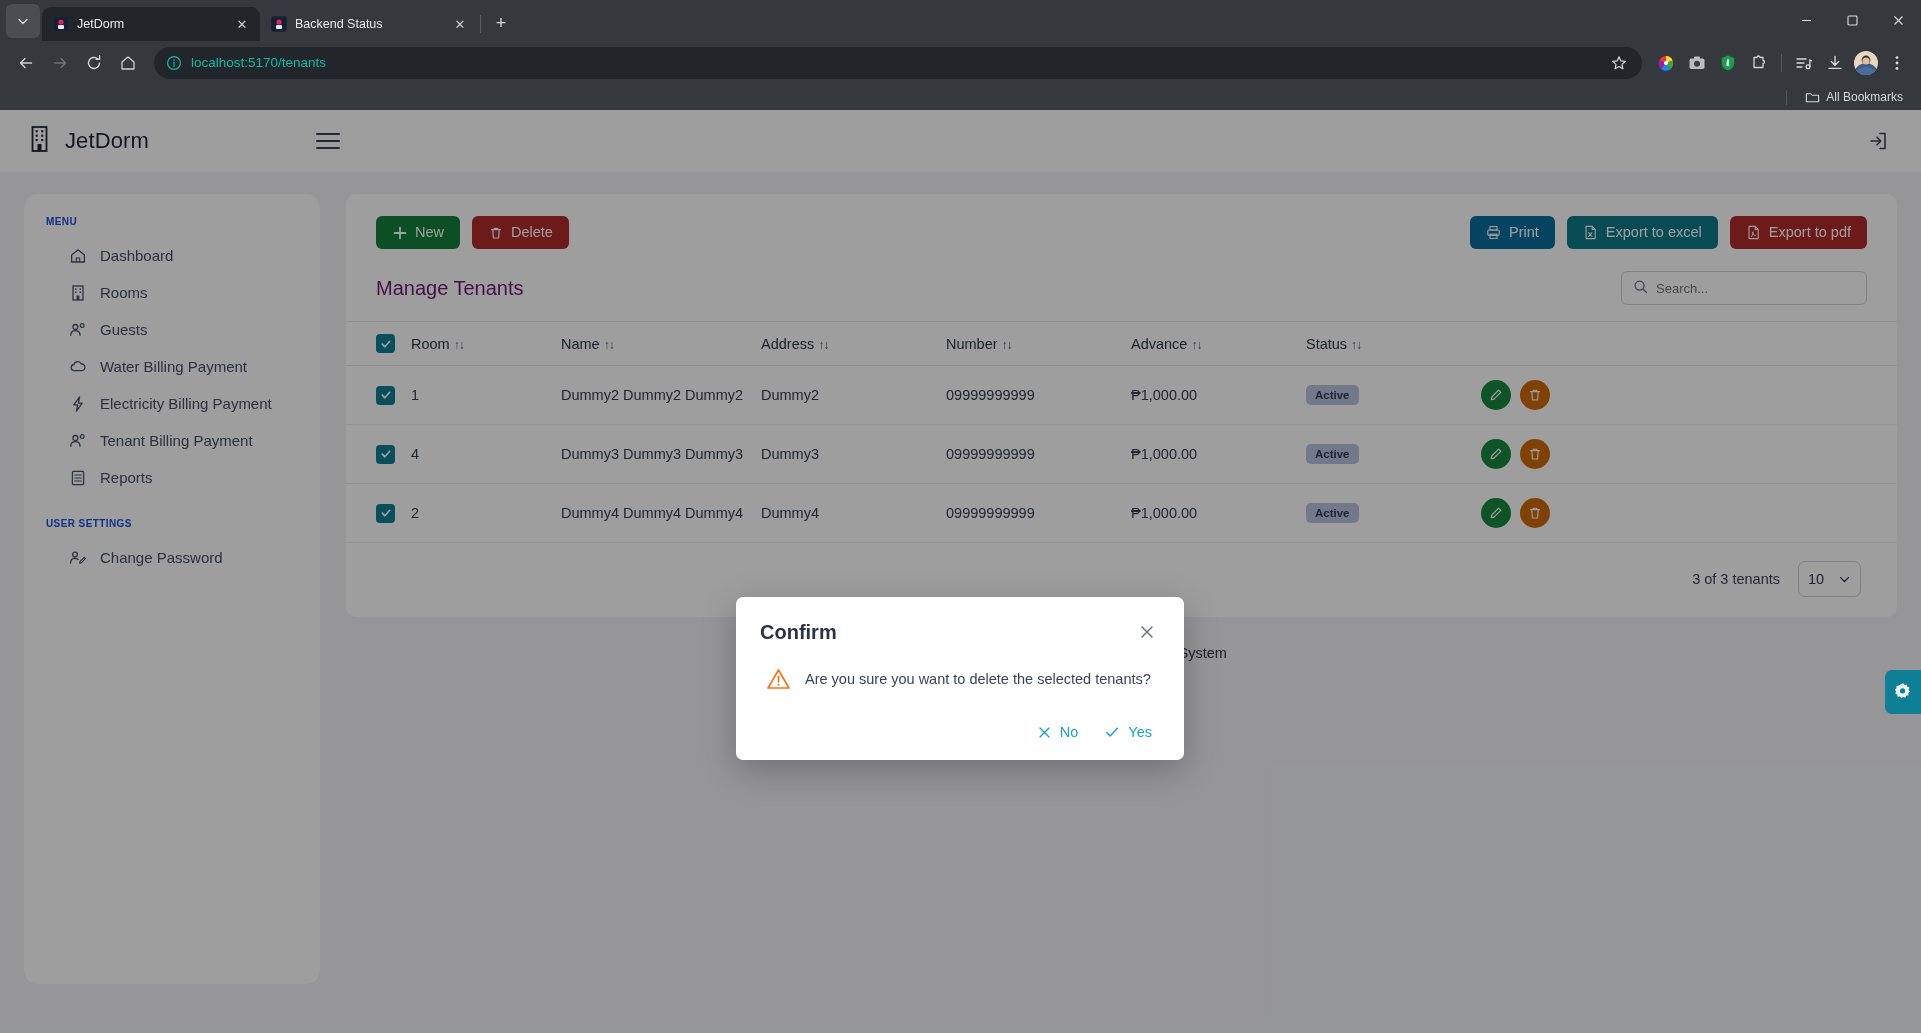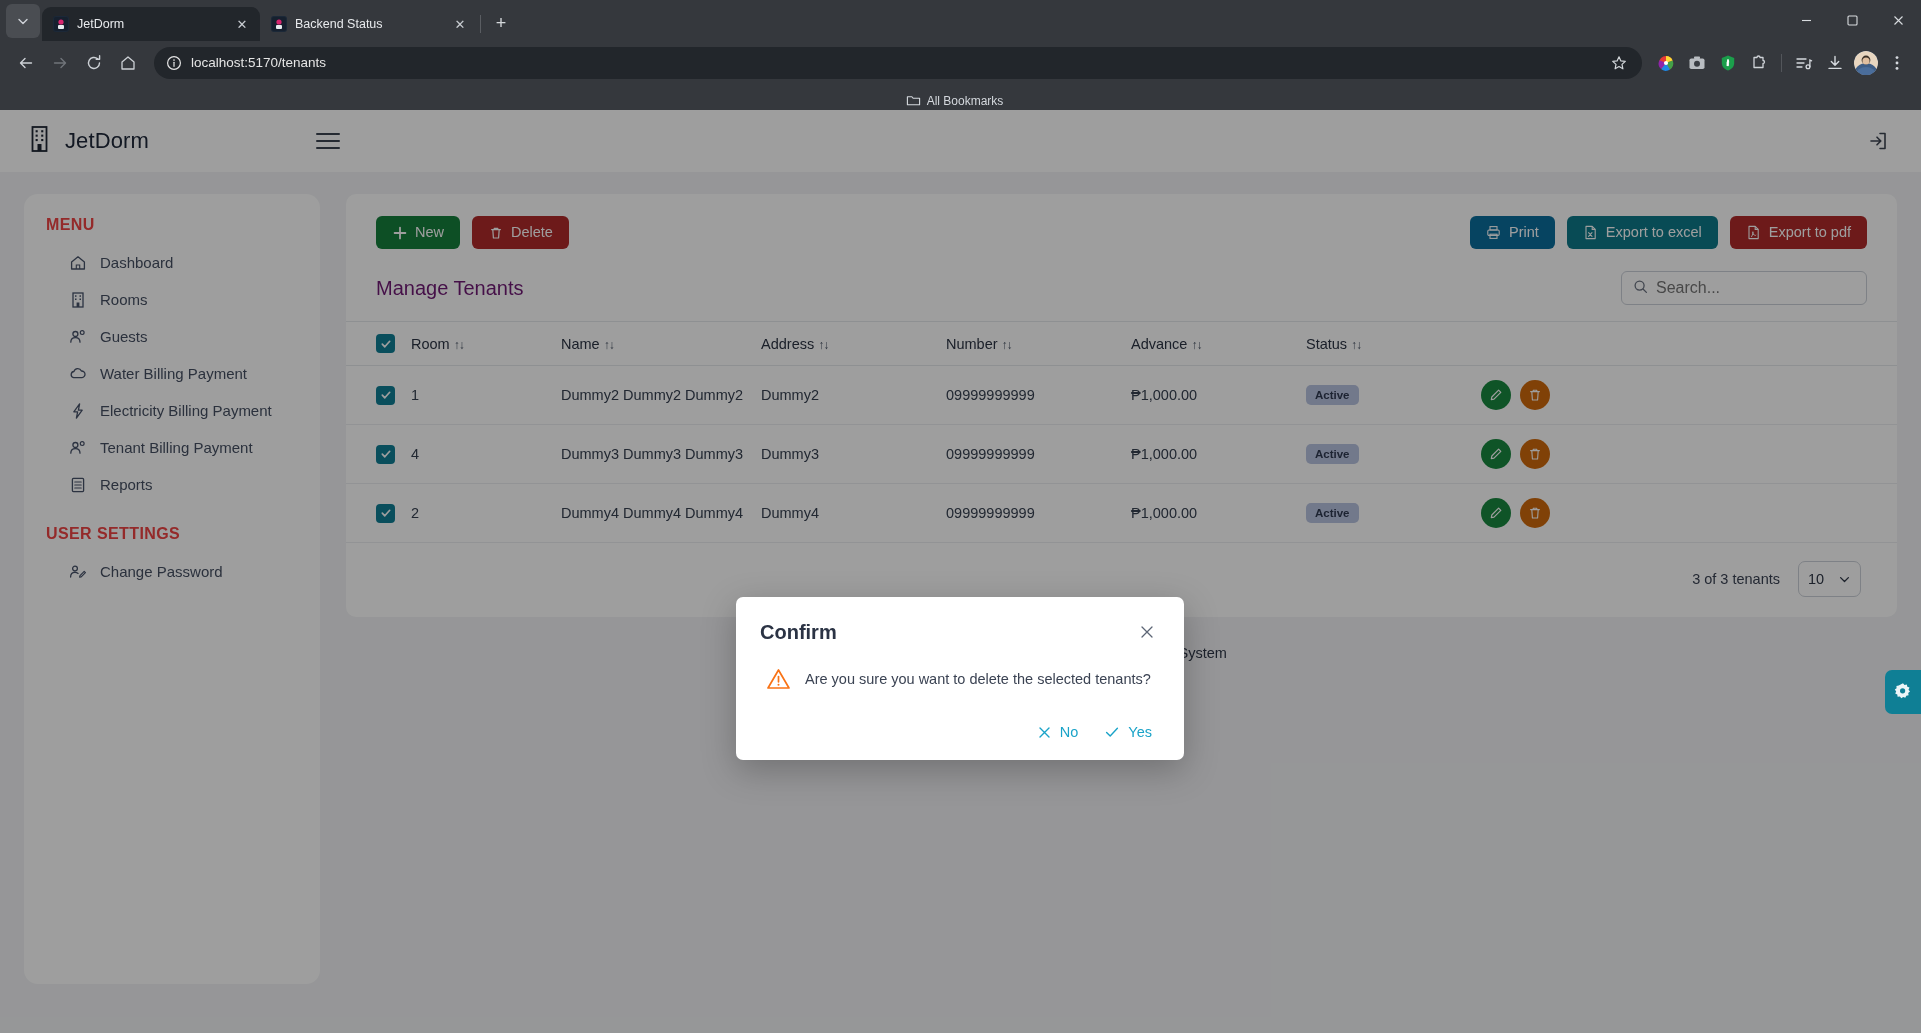--- a/index.html
+++ b/index.html
@@ -34,30 +34,30 @@
   .tab-sep { width:1px; height:18px; background:#5a5d62; margin:0 2px 8px 2px; }
   .newtab { width:28px; height:28px; margin:0 0 4px 4px; display:flex; align-items:center; justify-content:center; color:#d5d8dc; font-size:18px; border-radius:50%; }
   .winbtns { position:absolute; right:0; bottom:4px; display:flex; align-items:center; height:34px;}
   .winbtn { width:46px; height:34px; display:flex; align-items:center; justify-content:center; color:#d9dce0; }
 
   .toolbar { height:43px; background:#35383d; display:flex; align-items:center; padding: 0 10px; gap: 2px; }
   .navicon { width:32px; height:32px; border-radius:50%; display:flex; align-items:center; justify-content:center; color:#cdd1d6; }
   .navicon.disabled { color:#70747a; }
   .omnibox {
     flex:1; height:32px; background:#22262b; border-radius:16px; display:flex; align-items:center;
-    padding: 0 10px 0 12px; margin: 0 8px; gap:9px; color:#e5e5e5; font-size:13.5px;
+    padding: 0 10px 0 12px; margin: 0 8px; gap:9px; color:#14b8a6; font-size:13.5px;
   }
   .omni-url { flex:1; white-space:nowrap; overflow:hidden; }
   .omni-star { width:26px; height:26px; display:flex; align-items:center; justify-content:center; color:#d2d6da;}
   .ext-icons { display:flex; align-items:center; gap:3px; }
   .ext { width:28px; height:28px; display:flex; align-items:center; justify-content:center; }
   .vsep { width:1px; height:18px; background:#53565b; margin:0 5px; }
   .avatar-btn { width:24px; height:24px; border-radius:50%; overflow:hidden; background:#8aa0b8; display:block; }
 
-  .bookmarkbar { height:26px; background:#35383d; display:flex; align-items:center; justify-content:flex-end; padding-right:12px; gap:8px; color:#d4d8dd; font-size:12px;flex-direction:column;}
+  .bookmarkbar { height:26px; background:#35383d; display:flex; align-items:center; justify-content:flex-end; padding-right:12px; gap:8px; color:#d4d8dd; font-size:12px;}
   .bm-sep { width:1px; height:15px; background:#53565b; margin-right:4px;}
   .bm-item { display:flex; align-items:center; gap:6px; padding: 2px 6px; border-radius:4px; }
 
   
   .page { flex:1; background:#f2f3f5; position:relative; overflow:hidden; }
   .dim { position:absolute; inset:0; background:rgba(0,0,0,0.38); z-index:50; }
 
   .appbar {
     height: 62px; background:#ffffff; display:flex; align-items:center; padding: 0 28px;
     position:relative; z-index:5;
@@ -70,21 +70,21 @@
   .hamburger span:nth-child(2){ width:24px;}
   .hamburger span:nth-child(3){ width:24px;}
   .logout { margin-left:auto; width:30px; height:30px; display:flex; align-items:center; justify-content:center; color:#3d4451; }
 
   .body-wrap { display:flex; padding: 22px 24px 0 24px; gap: 26px; height: calc(100% - 62px); }
 
   .sidebar {
     width: 296px; background:#ffffff; border-radius:14px; padding: 22px 0 26px 0;
     height: 790px; flex: 0 0 296px;
   }
-  .menu-label { font-size:16px; font-weight:bold; color:#ef4444; letter-spacing:0.4px; padding: 0 0 10px 22px; }
+  .menu-label { font-size:10px; font-weight:bold; color:#1d4ed8; letter-spacing:0.4px; padding: 0 0 10px 22px; }
   .menu-label.second { padding-top: 22px; }
   .menu-item {
     display:flex; align-items:center; gap:13px; padding: 9px 14px 9px 44px;
     font-size:15px; color:#465063; position:relative;
   }
   .menu-item .mi-icon { width:19px; height:19px; flex:0 0 19px; display:flex; align-items:center; justify-content:center; color:#48536a; }
   .menu-item.active { color:#0c8599; font-weight:bold; }
   .menu-item.active .mi-icon { color:#0c8599; }
 
   .content { flex:1; display:flex; flex-direction:column; }
@@ -102,21 +102,21 @@
   .btn-print { background:#0b6e9d; }
   .btn-excel { background:#0e7a8a; }
   .btn-pdf { background:#b02a2a; }
 
   .panel-head { display:flex; align-items:center; padding: 0 30px 16px 30px; }
   .panel-title { font-size:20px; color:#701a75; }
   .searchbox {
     margin-left:auto; width: 246px; height:34px; border:1px solid #ccd1d9; border-radius:6px;
     display:flex; align-items:center; gap:8px; padding: 0 11px; color:#6b7280; font-size:13.5px; background:#fff;
   }
-  .search-input { border:none; outline:none; font-size:16px; color:#4b5563; width:100%; font-family:"Liberation Sans",sans-serif; background:transparent; }
+  .search-input { border:none; outline:none; font-size:13px; color:#4b5563; width:100%; font-family:"Liberation Sans",sans-serif; background:transparent; }
 
   table { width:100%; border-collapse:collapse; }
   thead th {
     text-align:left; font-size:14.5px; color:#2c3444; font-weight:normal; padding: 12px 8px;
     border-top:1px solid #e6e8ec; border-bottom:1px solid #e6e8ec; white-space:nowrap;
   }
   thead th:first-child { padding-left:30px; width:40px;}
   .sorticon { color:#4b5566; font-size:12px; margin-left:4px; letter-spacing:-1px;}
   tbody td {
     font-size:14.5px; color:#374151; padding: 14px 8px; border-bottom:1px solid #eceef1; vertical-align:middle;

